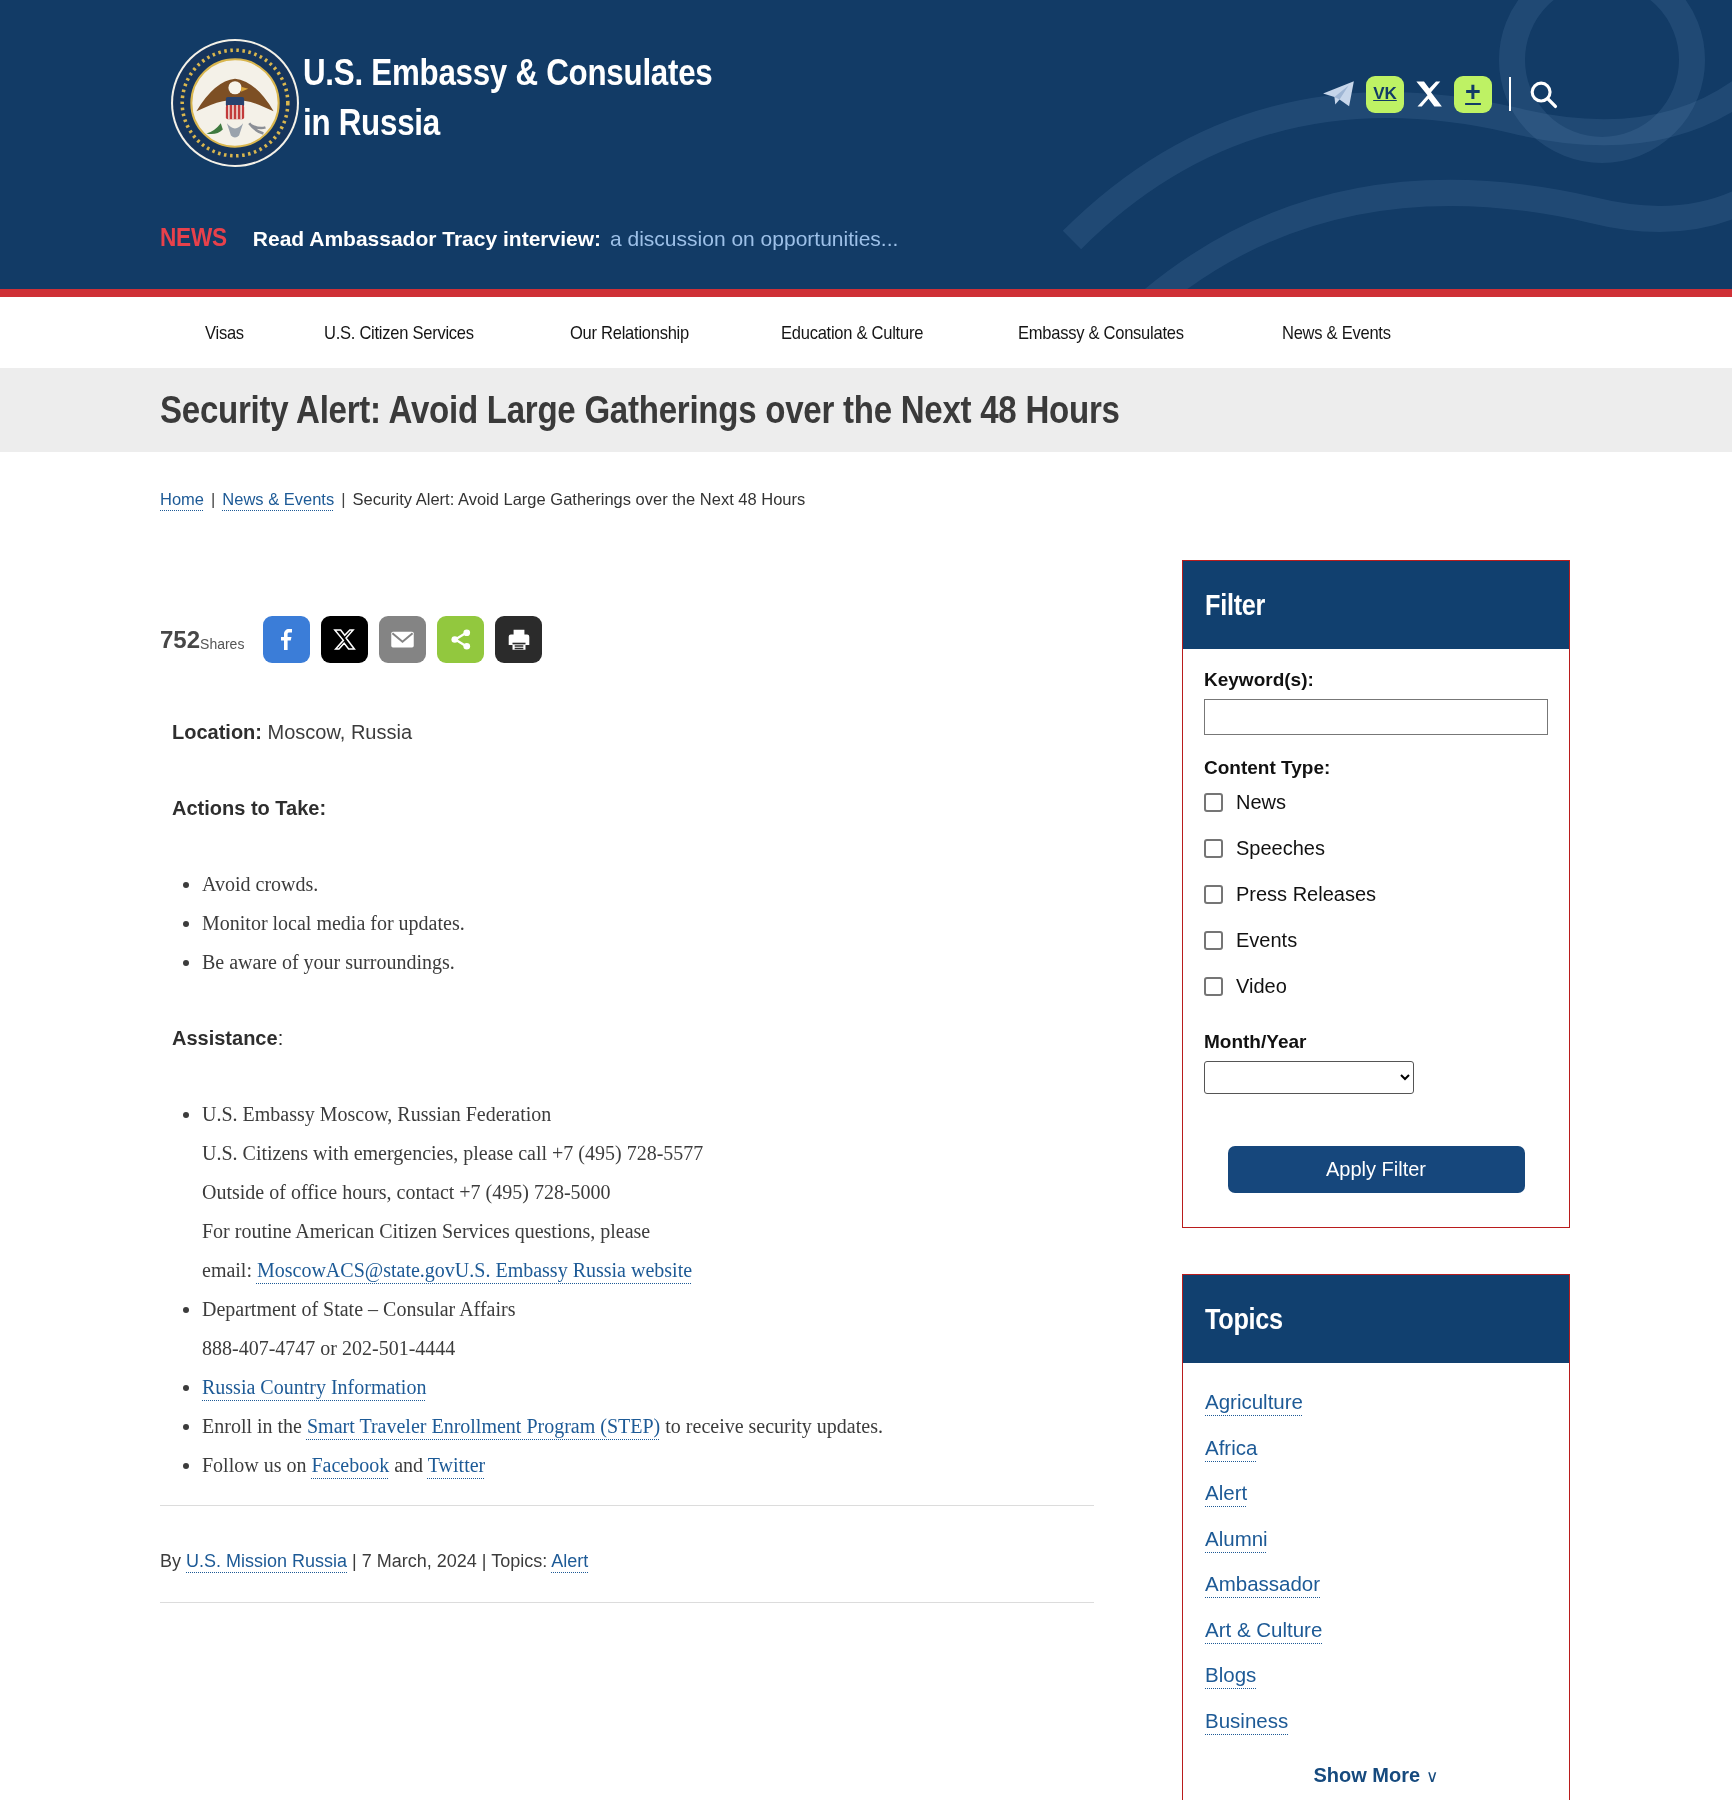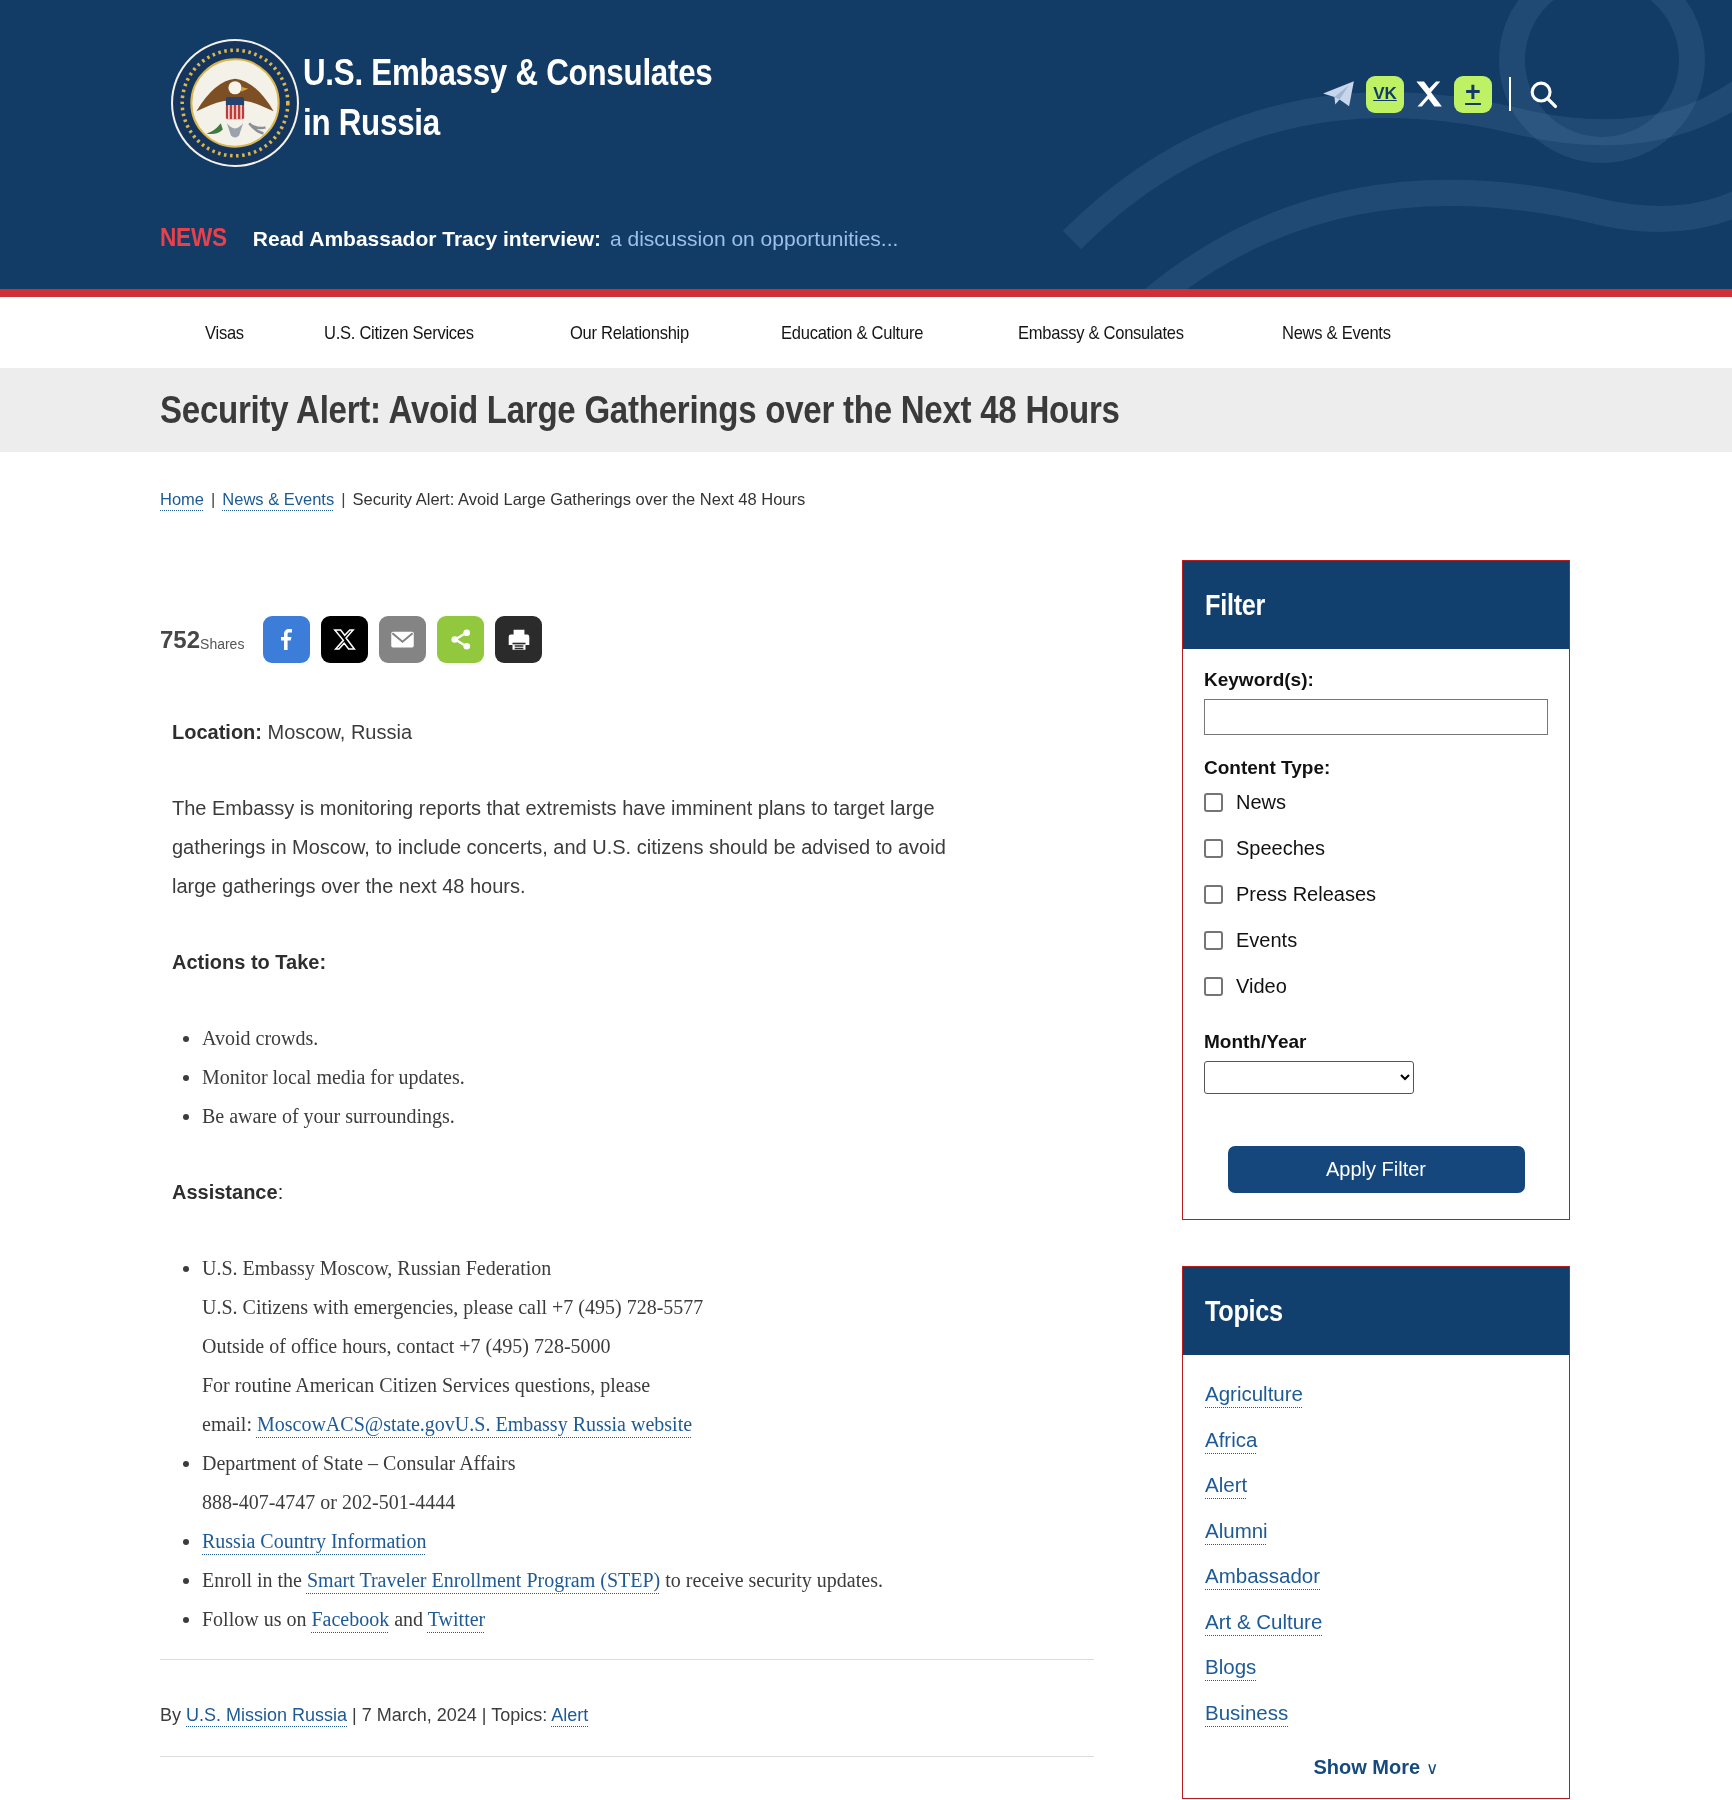--- a/index.html
+++ b/index.html
@@ -70,21 +70,21 @@
   .panel-header{background:#11406f;color:#fff;height:88px;display:flex;align-items:center;
                 padding-left:22px;font-size:29px;font-weight:bold;}
   .filter-body{padding:20px 21px 26px;}
   .f-label{font-size:19px;font-weight:bold;color:#111;}
   .keyword-input{width:100%;height:36px;border:1px solid #777;box-sizing:border-box;margin-top:8px;font-size:17px;padding:0 8px;border-radius:0;background:#fff;}
   .ct-label{margin-top:22px;}
   .check-row{display:flex;align-items:center;gap:13px;height:46px;font-size:20px;color:#111;cursor:pointer;}
   .check-row input{appearance:none;-webkit-appearance:none;width:19px;height:19px;border:2px solid #757575;border-radius:3px;margin:0;background:#fff;}
   .my-label{margin-top:22px;}
   .my-select{display:block;margin-top:8px;width:210px;height:33px;border:1px solid #555;border-radius:3px;background:#fff;font-size:16px;padding-left:6px;}
-  .apply-btn{display:block;margin:52px auto 0;width:297px;height:47px;background:#16477c;color:#fff;
+  .apply-btn{display:block;margin:52px auto 8px;width:297px;height:47px;background:#16477c;color:#fff;
              font-size:20px;border:none;border-radius:7px;font-family:"Liberation Sans",sans-serif;cursor:pointer;}
   .topics-panel{margin-top:46px;}
   .topics-list{list-style:none;margin:0;padding:16px 22px 6px;}
   .topics-list li{line-height:45.5px;font-size:20.5px;}
   .topics-list a{color:#1d5a96;text-decoration:underline dotted;text-underline-offset:6px;text-decoration-thickness:1px;}
   .show-more{display:block;margin:14px auto 18px;background:none;border:none;color:#164a7e;font-weight:bold;
              font-size:20px;font-family:"Liberation Sans",sans-serif;cursor:pointer;}
   .chev{font-weight:normal;font-size:17px;margin-left:6px;}
 </style>
 </head>
@@ -214,21 +214,20 @@
             <path d="M7 2.5h10v4.5h2.5a2 2 0 0 1 2 2v7.5h-3.5v4.5H6v-4.5H2.5V9a2 2 0 0 1 2-2H7V2.5z" fill="#fff"></path>
             <path d="M8 17.5h8 M8 19.8h8" stroke="#2b2b2b" stroke-width="1.3"></path>
             <rect x="6" y="14.5" width="12" height="1.5" fill="#2b2b2b"></rect>
           </svg>
       </button>
     </div>
 
     <div class="article-body">
       <p class="p-location"><b>Location:</b><span> Moscow, Russia</span></p>
 
-      <p class="p-intro">The Embassy is monitoring reports that extremists have imminent plans to target large gatherings in Moscow, to include concerts, and U.S. citizens should be advised to avoid large gatherings over the next 48 hours.</p>
 
       <p class="p-head"><b>Actions to Take:</b></p>
       <ul>
         <li>Avoid crowds.</li>
         <li>Monitor local media for updates.</li>
         <li>Be aware of your surroundings.</li>
       </ul>
 
       <p class="p-head"><b>Assistance</b><span>:</span></p>
       <ul>

